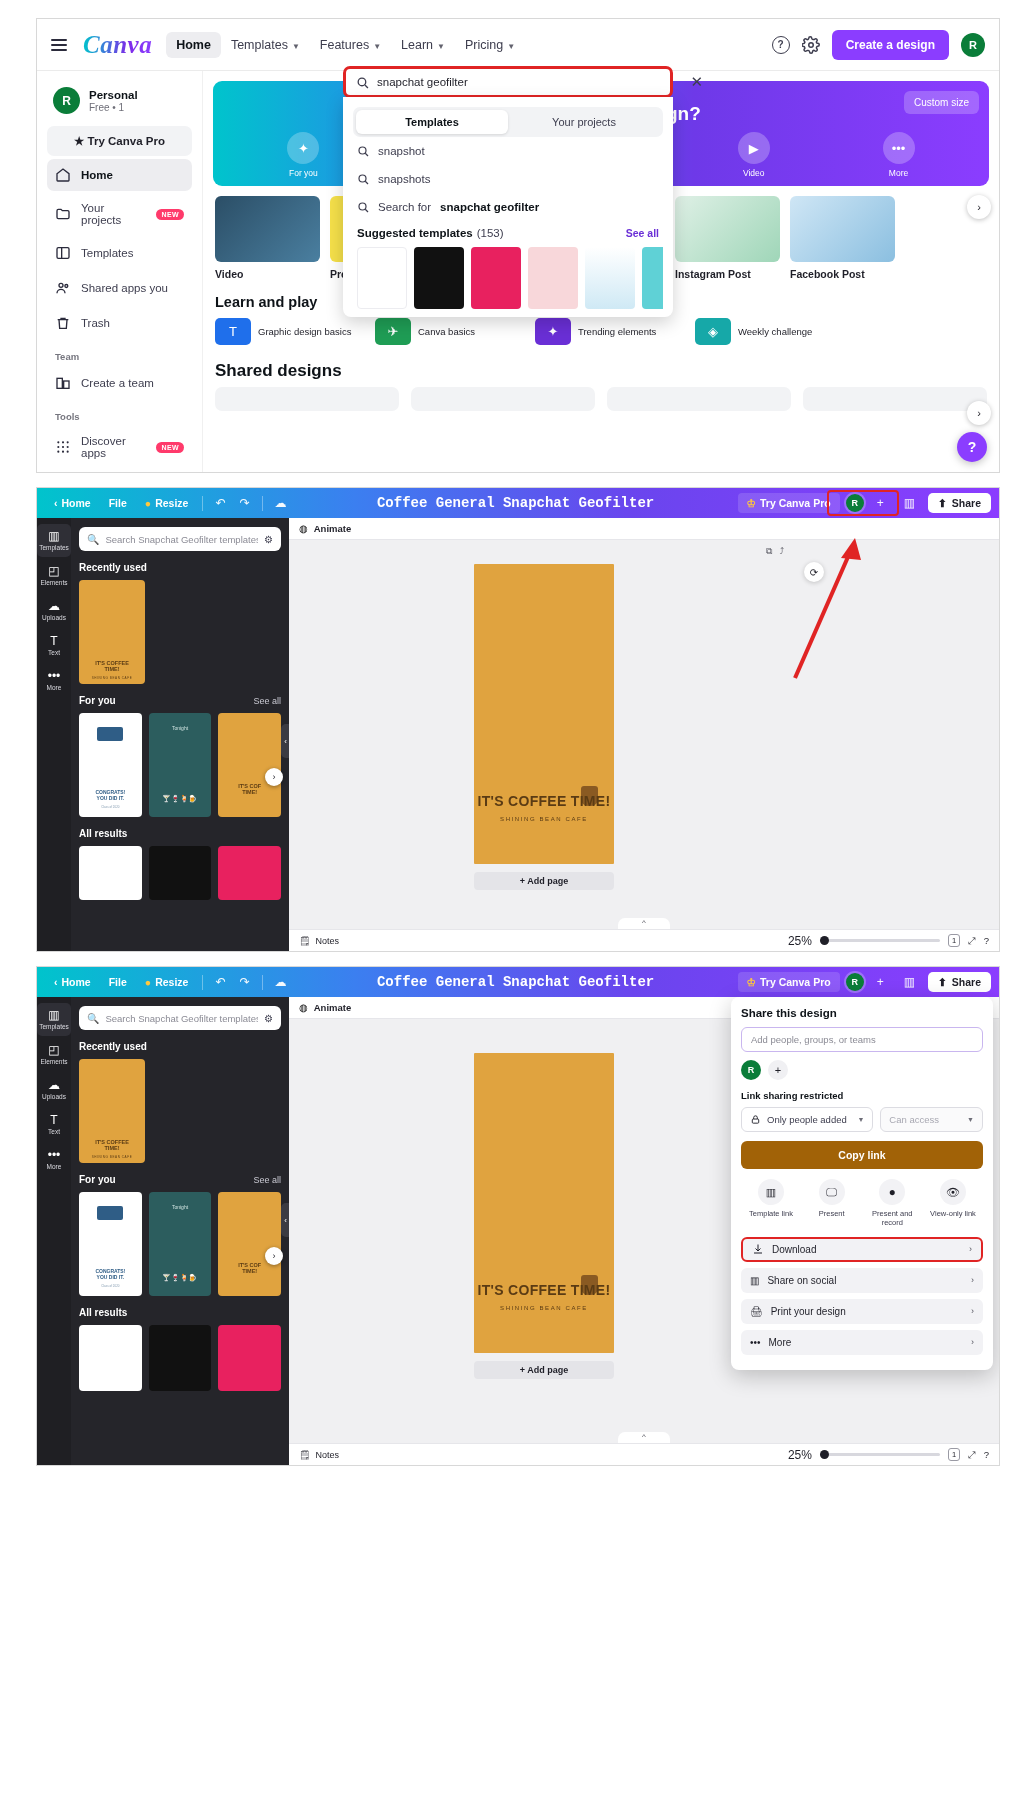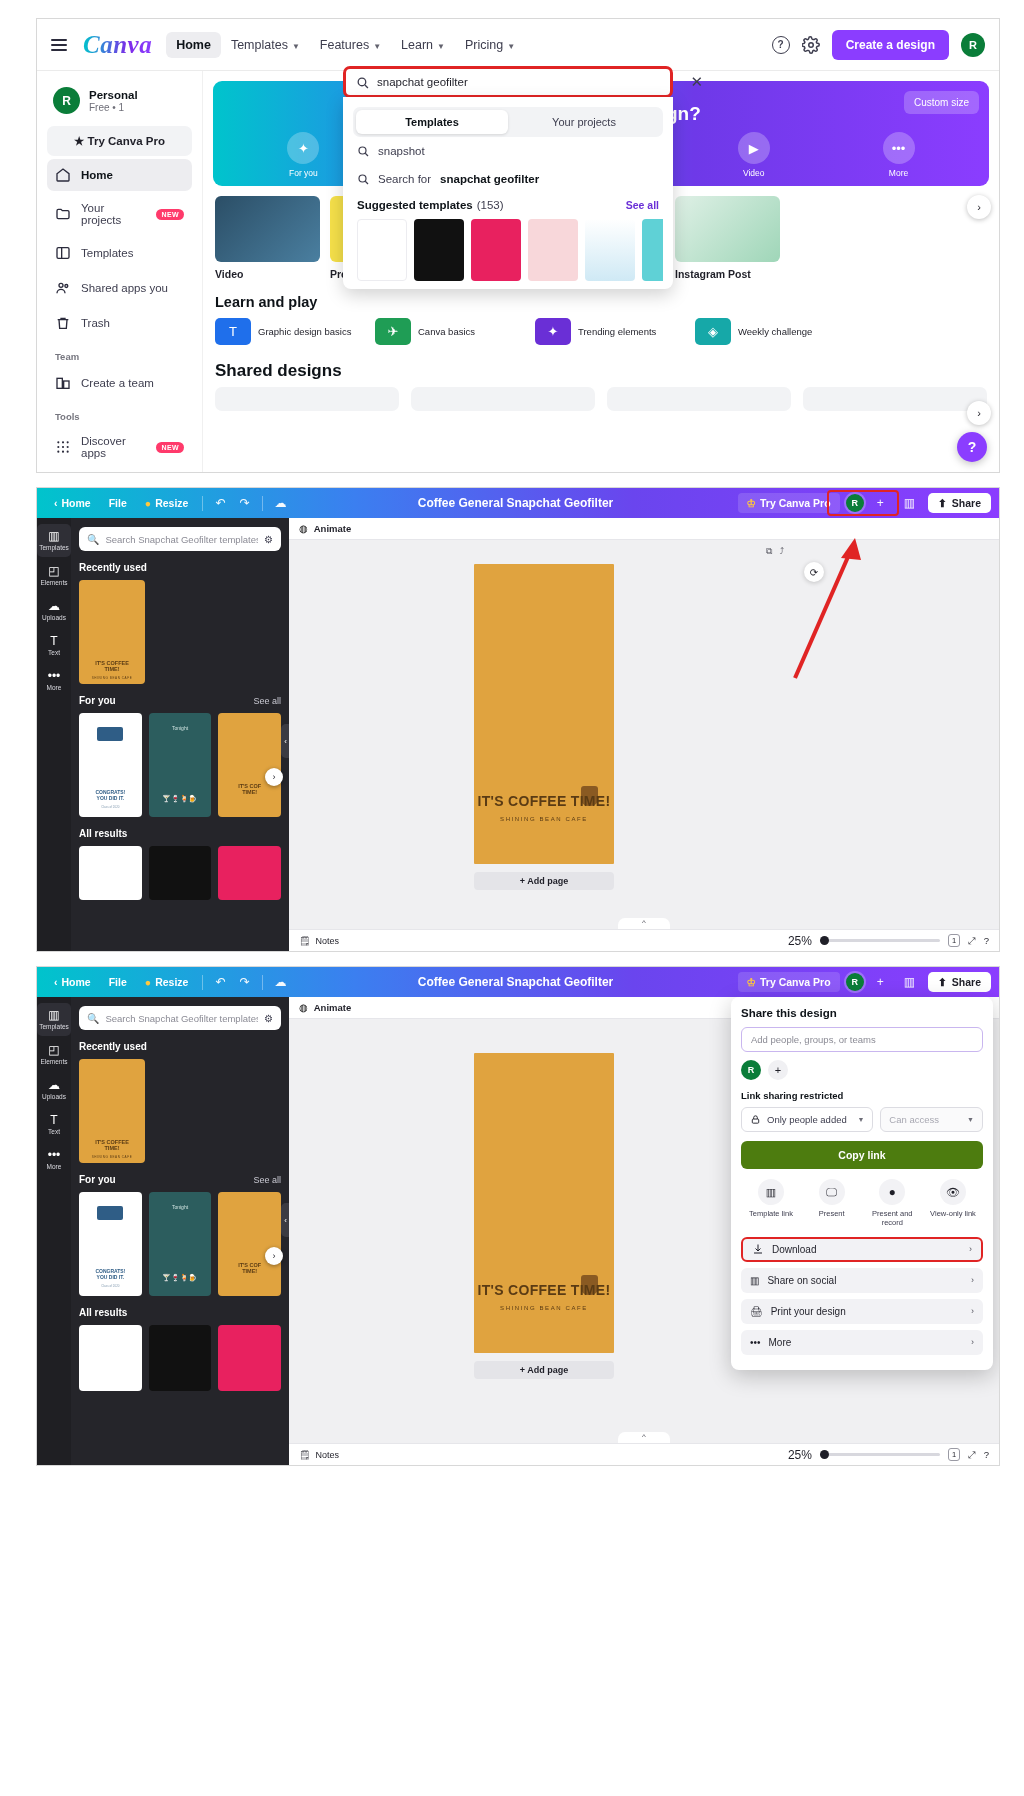--- a/index.html
+++ b/index.html
@@ -97,21 +97,21 @@
   .sug-h .s { margin-left:auto; font-size:10.5px; color:#6a2fd6; font-weight:700; cursor:pointer;}
   .tmpl-row { display:flex; gap:7px; padding:4px 4px 0 4px; overflow:hidden;}
   .tmpl { width:50px; height:62px; border-radius:4px; flex:0 0 50px; }
 
   
   .ed-top { height:30px; display:flex; align-items:center; gap:0; padding:0 8px;
     background: linear-gradient(90deg,#00c4cc 0%,#3b7ff0 33%,#6a45ee 62%,#8b3dff 100%); }
   .ed-b { color:#fff; font-size:10.5px; font-weight:700; padding:4px 9px; border-radius:4px; cursor:pointer; white-space:nowrap; display:flex; align-items:center; gap:4px;}
   .ed-sep { width:1px; height:15px; background:rgba(255,255,255,.35); margin:0 5px;}
   .ed-icb { color:#fff; font-size:12px; padding:3px 7px; cursor:pointer; opacity:.95;}
-  .ed-title { color:#fff; font-size:12px; font-weight:700; margin-left:auto; }
+  .ed-title { color:#fff; font-size:14px; font-weight:700; margin-left:auto;font-family:Liberation Mono, monospace; }
   .ed-right { margin-left:auto; display:flex; align-items:center; gap:6px;}
   .ed-av { width:18px;height:18px;border-radius:50%;background:#0a7d39;color:#fff;font-size:9px;font-weight:700;display:flex;align-items:center;justify-content:center;box-shadow:0 0 0 2px rgba(255,255,255,.25);}
   .share-btn { background:#fff; color:#1f1f28; font-size:10.5px; font-weight:700; padding:4px 10px; border-radius:5px; display:flex; align-items:center; gap:5px; cursor:pointer;}
 
   .ed-body { display:flex; height: calc(100% - 30px); }
   .rail { width:34px; background:#1f1f23; padding-top:6px; display:flex; flex-direction:column; align-items:center; gap:2px;}
   .rail-it { width:34px; padding:6px 0; display:flex; flex-direction:column; align-items:center; gap:2px; cursor:pointer; border-radius:5px;}
   .rail-it.on { background:#2f2f36; }
   .rail-ic { color:#fff; font-size:12px; line-height:1;}
   .rail-l { color:#dcdce2; font-size:6.5px;}
@@ -156,21 +156,21 @@
   .sh-title { font-size:11.5px; font-weight:700; color:#0e1318; margin-bottom:8px;}
   .sh-input { height:25px; border:1px solid #c9b6ef; border-radius:6px; display:flex; align-items:center; padding:0 9px; font-size:9.5px; color:#8b8b95;}
   .sh-people { display:flex; align-items:center; gap:7px; margin:8px 0 10px 0;}
   .sh-av { width:20px;height:20px;border-radius:50%;background:#0a7d39;color:#fff;font-size:9px;font-weight:700;display:flex;align-items:center;justify-content:center;}
   .sh-plus { width:20px;height:20px;border-radius:50%;background:#f0f0f3;color:#1f1f28;font-size:11px;display:flex;align-items:center;justify-content:center;cursor:pointer;}
   .sh-sub { font-size:9.5px; font-weight:700; color:#0e1318; margin-bottom:6px;}
   .sh-selects { display:flex; gap:7px; }
   .sh-sel { height:25px; border:1px solid #dcdce2; border-radius:6px; display:flex; align-items:center; gap:6px; padding:0 8px; font-size:9.5px; color:#3d3d4e; cursor:pointer;}
   .sh-sel.a { flex:1.35; } .sh-sel.b { flex:1; color:#a8a8b2; background:#fafafb;}
   .sh-sel .cv { margin-left:auto; font-size:7px; color:#6e6e78;}
-  .copy-btn { background:#4d7c0f; color:#fff; text-align:center; font-size:10.5px; font-weight:700; padding:8px 0; border-radius:6px; margin:9px 0 10px 0; cursor:pointer;}
+  .copy-btn { background:#a16207; color:#fff; text-align:center; font-size:10.5px; font-weight:700; padding:8px 0; border-radius:6px; margin:9px 0 10px 0; cursor:pointer;}
   .sh-quick { display:flex; justify-content:space-between; padding:0 2px 9px 2px;}
   .qi { width:56px; display:flex; flex-direction:column; align-items:center; gap:4px; cursor:pointer;}
   .qi-c { width:26px;height:26px;border-radius:50%;background:#f2f2f5;display:flex;align-items:center;justify-content:center;font-size:11px;color:#1f1f28;}
   .qi-l { font-size:7.5px; color:#3d3d4e; text-align:center; line-height:1.25;}
   .sh-row { height:25px; background:#f2f2f5; border-radius:6px; display:flex; align-items:center; padding:0 9px; gap:8px; font-size:10px; color:#1f1f28; margin-bottom:6px; cursor:pointer;}
   .sh-row .ch { margin-left:auto; font-size:9px; color:#52525c;}
   .sh-row.hl { border:2.5px solid #e02424; background:#f2f2f5;}
 </style>
 </head>
 <body>
@@ -323,20 +323,24 @@
               <div class="thumb-l">Poster</div>
             </div>
           <div class="thumb">
               <div class="thumb-img" style="background:#f0f0f2"></div>
               <div class="thumb-l">Logo</div>
             </div>
           <div class="thumb">
               <div class="thumb-img" style="background:linear-gradient(135deg,#dff0e6,#9fd6b8)"></div>
               <div class="thumb-l">Instagram Post</div>
             </div>
+          <div class="thumb">
+              <div class="thumb-img" style="background:linear-gradient(135deg,#cfe6f5,#8bbfe0)"></div>
+              <div class="thumb-l">Facebook Post</div>
+            </div>
         </div>
         <div class="arrow-r" style="right:8px; top:124px;">›</div>
 
         <div class="sec-title">Learn and play</div>
         <div class="learn-row">
           <div class="learn-it">
               <div class="learn-ic" style="background:#1f6feb">T</div>
               <div class="learn-l">Graphic design basics</div>
             </div>
           <div class="learn-it">
@@ -378,20 +382,27 @@
         <div class="seg">
           <div class="on">Templates</div>
           <div>Your projects</div>
         </div>
         <div class="sug">
           <svg width="12" height="12" viewBox="0 0 24 24" fill="none" stroke="#3d3d4e" stroke-width="2.4">
               <circle cx="11" cy="11" r="7"></circle>
               <line x1="16.5" y1="16.5" x2="22" y2="22"></line>
             </svg>
           <span>snapshot</span>
+        </div>
+        <div class="sug">
+          <svg width="12" height="12" viewBox="0 0 24 24" fill="none" stroke="#3d3d4e" stroke-width="2.4">
+              <circle cx="11" cy="11" r="7"></circle>
+              <line x1="16.5" y1="16.5" x2="22" y2="22"></line>
+            </svg>
+          <span>snapshots</span>
         </div>
         <div class="sug">
           <svg width="12" height="12" viewBox="0 0 24 24" fill="none" stroke="#3d3d4e" stroke-width="2.4">
               <circle cx="11" cy="11" r="7"></circle>
               <line x1="16.5" y1="16.5" x2="22" y2="22"></line>
             </svg>
           <span>Search for </span>
             <b>snapchat geofilter</b>
         </div>
         <div class="sug-h">

